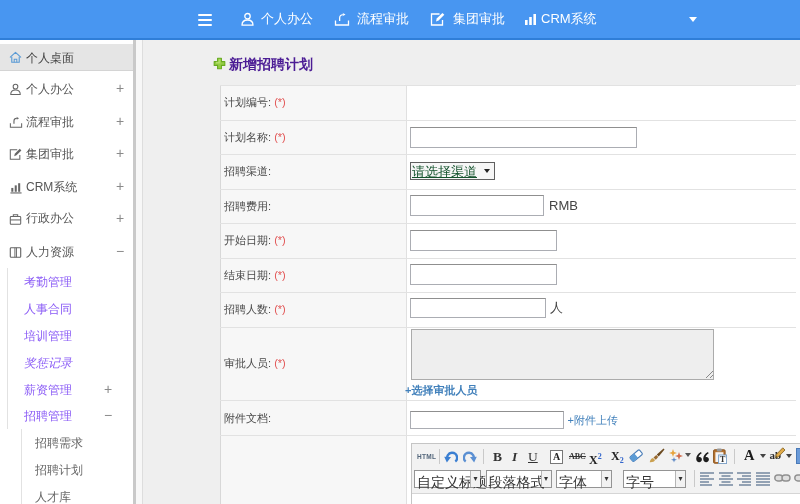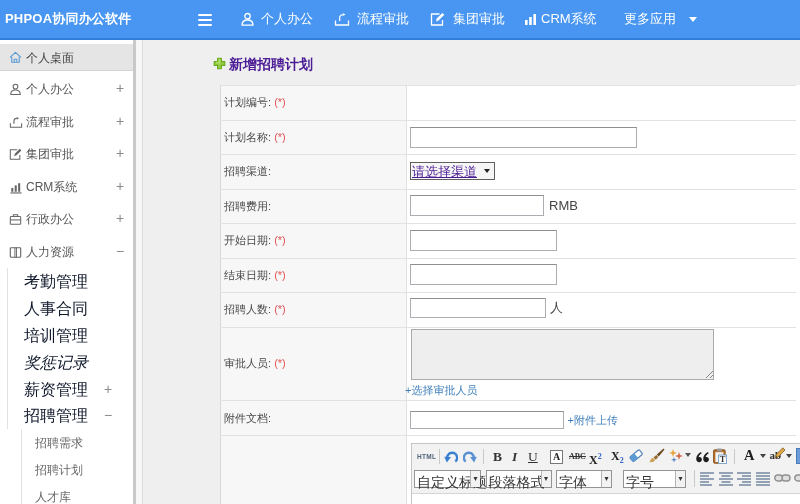--- a/index.html
+++ b/index.html
@@ -13,21 +13,21 @@
   .nav{color:#fff;font-size:13px;line-height:38px;}
   .nicon{top:12px;}
   .caret{width:0;height:0;border-left:4.5px solid transparent;border-right:4.5px solid transparent;border-top:5px solid #fff;top:17px;left:689px;}
   
   #side{left:0;top:40px;width:133px;height:464px;background:#fff;}
   #sbline1{left:133px;top:40px;width:2.5px;height:464px;background:#c9c9c9;}
   #sbtrack{left:135.5px;top:40px;width:6.5px;height:464px;background:#f7f7f7;}
   #sbline2{left:142px;top:40px;width:1px;height:464px;background:#dddddd;}
   #active{left:0;top:44px;width:133px;height:26px;background:#e5e5e5;border-bottom:1px solid #d4d4d4;}
   .m1{left:26px;font-size:12px;color:#555;height:20px;line-height:20px;}
-  .m2{left:24px;font-size:16px;color:#0f172a;height:20px;line-height:20px;}
+  .m2{left:24px;font-size:12px;color:#8b5cf6;height:20px;line-height:20px;}
   .m3{left:35px;font-size:12px;color:#666;height:20px;line-height:20px;}
   .pm{left:116px;font-size:14px;color:#8a8a8a;height:20px;line-height:19px;}
   
   #whitestrip{left:795px;top:85px;width:5px;height:419px;background:#fff;}
   #title{left:229px;top:56px;font-size:14px;font-weight:bold;color:#4c1d95;}
   
   .labelcol{left:220px;top:85px;width:186px;height:419px;background:#f7f7f7;}
   .contcol{left:407px;top:85px;width:393px;height:419px;background:#fff;}
   .tb-left{left:219.5px;top:85px;width:1px;height:419px;background:#d8d8d8;}
   .tb-div{left:406px;top:85px;width:1px;height:419px;background:#e0e0e0;}
@@ -40,21 +40,20 @@
   .ticon{top:449px;color:#333;height:15px;line-height:15px;}
   .esel{top:470px;height:18px;box-sizing:border-box;background:#fff;border:1px solid #949494;}
   .eselt{position:absolute;left:2px;top:3px;font-size:14px;color:#333;white-space:nowrap;}
   .esela{position:absolute;right:0;top:0;width:9px;height:16px;border-left:1px solid #b5b5b5;background:#f2f2f2;font-size:8px;color:#333;text-align:center;line-height:16px;}
 </style>
 </head>
 <body>
 <div id="app">
 
   <div class="abs" id="hdr"></div>
-  <div class="abs" id="logo">PHPOA协同办公软件</div>
   <div class="abs hbar" style="top:13.5px"></div>
   <div class="abs hbar" style="top:18.5px"></div>
   <div class="abs hbar" style="top:23.5px"></div>
 
   <svg class="abs nicon" style="left:240px;" width="15" height="15" viewBox="0 0 15 15">
     <circle cx="7.5" cy="4.2" r="2.7" fill="none" stroke="#fff" stroke-width="1.3"></circle>
     <path d="M2 13.2 C2 9.8 4.4 8 7.5 8 C10.6 8 13 9.8 13 13.2 Z" fill="none" stroke="#fff" stroke-width="1.3" stroke-linejoin="round"></path>
   </svg>
   <svg class="abs nicon" style="left:334px;" width="16" height="15" viewBox="0 0 16 15">
     <path d="M1.5 8.5 v4.5 h13 v-4.5" fill="none" stroke="#fff" stroke-width="1.3"></path>
@@ -66,21 +65,20 @@
   </svg>
   <svg class="abs nicon" style="left:524px;" width="14" height="15" viewBox="0 0 14 15">
     <rect x="1" y="8" width="2.6" height="5" fill="#fff"></rect>
     <rect x="5.2" y="5" width="2.6" height="8" fill="#fff"></rect>
     <rect x="9.4" y="2" width="2.6" height="11" fill="#fff"></rect>
   </svg>
   <div class="abs nav" style="left:261px;top:0">个人办公</div>
   <div class="abs nav" style="left:357px;top:0">流程审批</div>
   <div class="abs nav" style="left:453px;top:0">集团审批</div>
   <div class="abs nav" style="left:541px;top:0">CRM系统</div>
-  <div class="abs nav" style="left:624px;top:0">更多应用</div>
   <div class="abs caret"></div>
 
   <div class="abs" id="side"></div>
   <div class="abs" id="sbline1"></div>
   <div class="abs" id="sbtrack"></div>
   <div class="abs" id="sbline2"></div>
   <div class="abs" id="active"></div>
 
   <svg class="abs" style="left:9px;top:51px;" width="13" height="13" viewBox="0 0 15 15">
     <path d="M1.5 7 L7.5 1.5 L13.5 7" fill="none" stroke="#5b9bd5" stroke-width="1.3" stroke-linecap="round" stroke-linejoin="round"></path>
@@ -112,21 +110,21 @@
   </svg>
   <svg class="abs" style="left:9px;top:245.5px;" width="13" height="13" viewBox="0 0 15 15">
     <rect x="1.5" y="2" width="12" height="11" rx="1" fill="none" stroke="#666" stroke-width="1.3"></rect>
     <path d="M6.8 2 V13 M8.6 2 V13" stroke="#666" stroke-width="1.1" fill="none"></path>
   </svg>
   <div class="abs m1" style="top:47.5px;color:#444;">个人桌面</div>
   <div class="abs m1" style="top:79px;">个人办公</div>
   <div class="abs m1" style="top:111.5px;">流程审批</div>
   <div class="abs m1" style="top:144px;">集团审批</div>
   <div class="abs m1" style="top:176.5px;">CRM系统</div>
-  <div class="abs m1" style="top:209px;">行政办公</div>
+  <div class="abs m1" style="top:209px;font-family:Liberation Mono, monospace;">行政办公</div>
   <div class="abs m1" style="top:241.5px;">人力资源</div>
   <div class="abs pm" style="top:79px;">+</div>
   <div class="abs pm" style="top:111.5px;">+</div>
   <div class="abs pm" style="top:144px;">+</div>
   <div class="abs pm" style="top:176.5px;">+</div>
   <div class="abs pm" style="top:209px;">+</div>
   <div class="abs pm" style="top:241.5px;">−</div>
   <div class="abs" style="left:7px;top:268px;width:1px;height:161px;background:#e2e2e2;"></div>
   <div class="abs m2" style="top:271.5px;">考勤管理</div>
   <div class="abs m2" style="top:298.5px;">人事合同</div>
@@ -168,30 +166,30 @@
   <div class="abs lab" style="top:164px;">招聘渠道:</div>
   <div class="abs lab" style="top:198.5px;">招聘费用:</div>
   <div class="abs lab" style="top:233px;">开始日期:&nbsp;<span class="req">(*)</span></div>
   <div class="abs lab" style="top:267.5px;">结束日期:&nbsp;<span class="req">(*)</span></div>
   <div class="abs lab" style="top:302px;text-align:center;">招聘人数:&nbsp;<span class="req">(*)</span></div>
   <div class="abs lab" style="top:356px;">审批人员:&nbsp;<span class="req">(*)</span></div>
   <div class="abs lab" style="top:410.5px;">附件文档:</div>
 
   <div class="abs inp" style="left:410px;top:127px;width:227px;height:21px;"></div>
   <div class="abs" id="sel3" style="left:410px;top:162px;width:85px;height:18px;box-sizing:border-box;background:#f6f6f6;border:1px solid #5f5f5f;"></div>
-  <div class="abs" style="left:412px;top:164.5px;font-size:13px;color:#4c1d95;text-decoration:underline;height:14px;line-height:14px;">请选择渠道</div>
+  <div class="abs" style="left:412px;top:164.5px;font-size:13px;color:#14532d;text-decoration:underline;height:14px;line-height:14px;">请选择渠道</div>
   <div class="abs" style="left:483.5px;top:168.5px;width:0;height:0;border-left:3.5px solid transparent;border-right:3.5px solid transparent;border-top:4.5px solid #222;"></div>
   <div class="abs inp" style="left:410px;top:195px;width:134px;height:21px;"></div>
   <div class="abs suffix" style="left:549px;top:198px;">RMB</div>
   <div class="abs inp" style="left:410px;top:229.5px;width:147px;height:21px;"></div>
   <div class="abs inp" style="left:410px;top:263.5px;width:147px;height:21px;"></div>
   <div class="abs inp" style="left:410px;top:297.5px;width:136px;height:20px;"></div>
   <div class="abs suffix" style="left:550px;top:300px;">人</div>
   <div class="abs" style="left:411px;top:329px;width:303px;height:51px;box-sizing:border-box;background:#eeeeee;border:1px solid #ababab;"></div>
-  <div class="abs lnk" style="left:405px;top:382.5px;">+选择审批人员</div>
+  <div class="abs lnk" style="left:405px;top:382.5px;font-weight:bold;">+选择审批人员</div>
   <div class="abs inp" style="left:410px;top:410.5px;width:154px;height:18px;"></div>
   <div class="abs lnk" style="left:567.5px;top:413px;">+附件上传</div>
 
   <svg class="abs" style="left:705px;top:370px;" width="9" height="9">
     <path d="M8 1 L1 8 M8 5 L5 8" stroke="#888" stroke-width="1" fill="none"></path>
   </svg>
 
   <div class="abs" style="left:411px;top:442.5px;width:389px;height:62px;box-sizing:border-box;border:1px solid #c5c5c5;border-right:none;background:#fff;"></div>
   <div class="abs" style="left:412px;top:443.5px;width:388px;height:49px;background:#f2f2f2;border-bottom:1px solid #d5d5d5;"></div>
 

